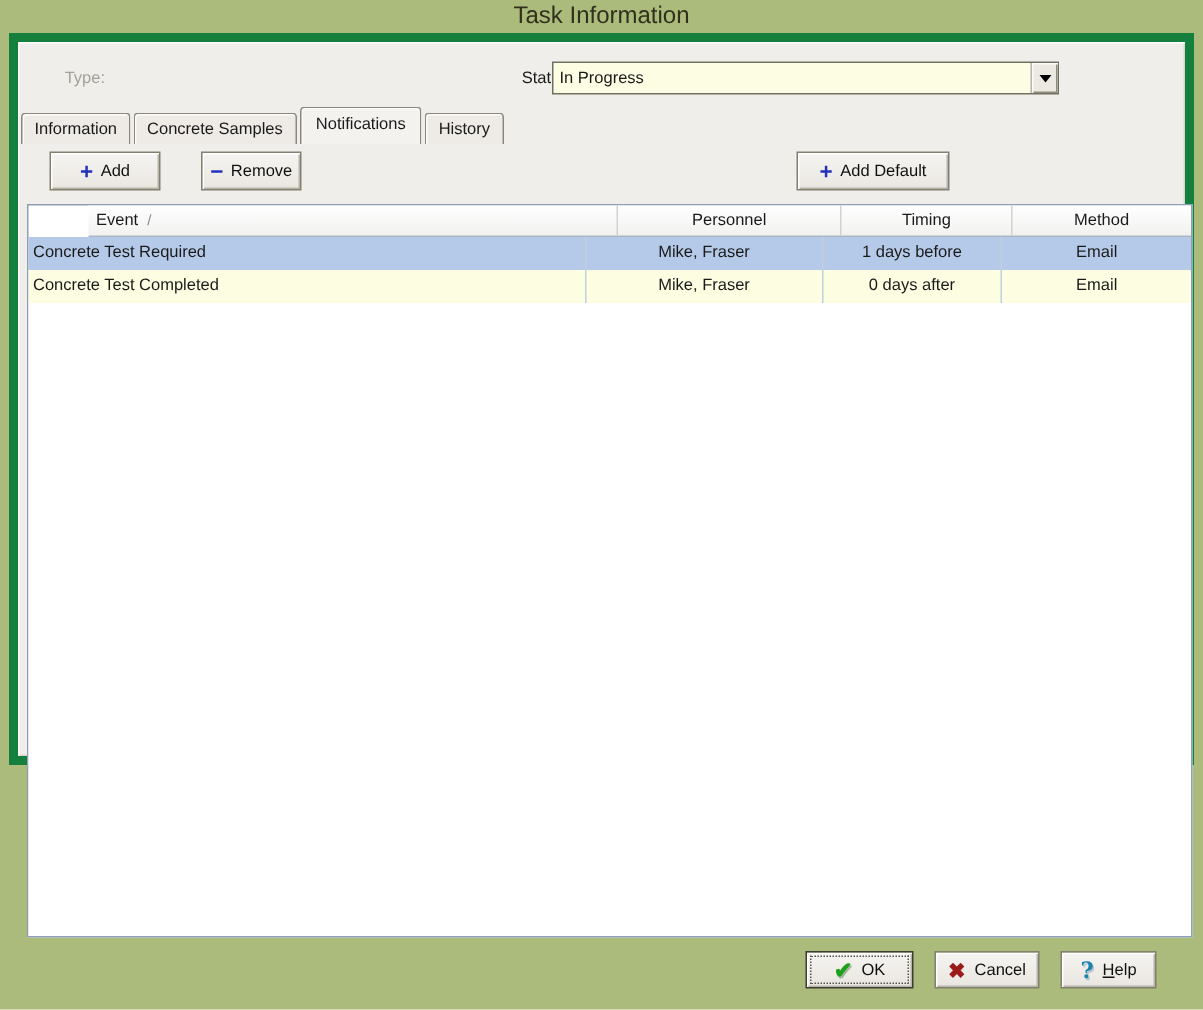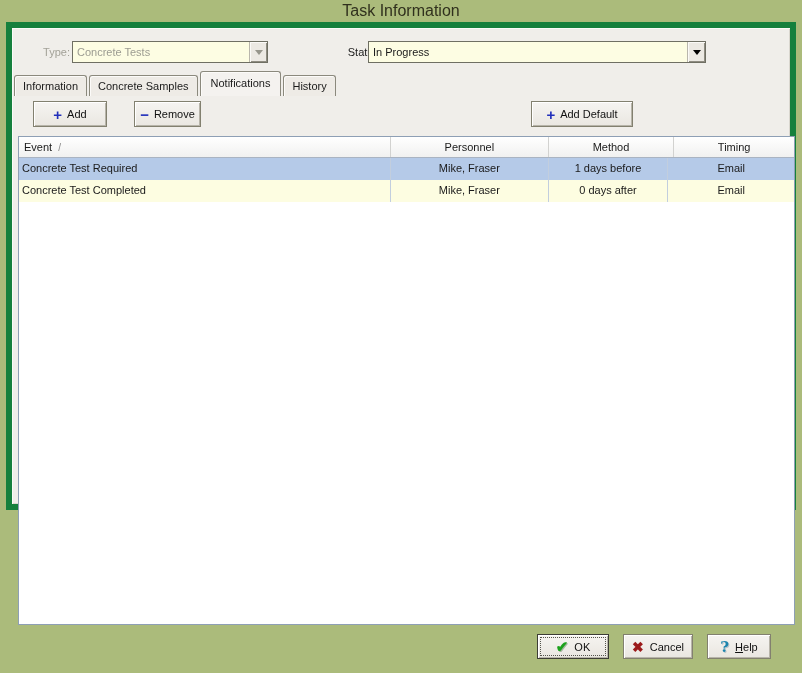--- a/index.html
+++ b/index.html
@@ -92,21 +92,21 @@
     color: #2230bb; font-weight: bold; font-size: 15px; line-height: 15px;
   }
 
   
   .grid {
     position: absolute; left: 6px; top: 108px; width: 777px; height: 489px;
     background: #ffffff;
     border: 1px solid #8e9fb5;
     display: flex; flex-direction: column;
   }
-  .grid-header { display: flex; height: 21px; background: linear-gradient(#ffffff, #f1f1f0); border-bottom: 1px solid #aab4c2; }
+  .grid-header { display: flex; height: 21px; background: linear-gradient(#ffffff, #f1f1f0); border-bottom: 1px solid #aab4c2; margin-left: 40px; }
   .hcell {
     border-right: 1px solid #d2d2d0;
     line-height: 20px; text-align: center;
     overflow: hidden; white-space: nowrap;
   }
   .hcell:last-child { border-right: none; }
   .hcell.first { text-align: left; padding-left: 5px; }
   .sort-slash { font-size: 10px; color: #8a8a8a; margin-left: 6px; }
   .grid-row { display: flex; height: 22px; }
   .grid-row.selected { background: #b5cae8; }
@@ -152,26 +152,20 @@
 </head>
 <body>
 
 <div class="titlebar">
   <span>Task Information</span>
 </div>
 
 <div class="dialog">
 
   <span class="lbl disabled" style="left:18px; width:40px; text-align:right;">Type:</span>
-  <div class="combo" style="left:60px; width:196px;">
-    <span class="combo-text disabled">Concrete Tests</span>
-    <span class="combo-btn">
-      <span class="arrow disabled"></span>
-    </span>
-  </div>
 
   <span class="lbl" style="left:328px; width:42px; text-align:right;">Status:</span>
   <div class="combo" style="left:356px; width:338px;">
     <span class="combo-text">In Progress</span>
     <span class="combo-btn">
       <span class="arrow"></span>
     </span>
   </div>
 
   <div class="tabstrip">
@@ -203,25 +197,25 @@
   </div>
 
   <div class="grid">
     <div class="grid-header">
       <div class="hcell first col-event">
         <span>Event</span><span class="sort-slash">/</span>
       </div>
       <div class="hcell col-personnel">
         <span>Personnel</span>
       </div>
+      <div class="hcell col-timing">
+        <span>Timing</span>
+      </div>
       <div class="hcell col-method">
         <span>Method</span>
-      </div>
-      <div class="hcell col-timing">
-        <span>Timing</span>
       </div>
     </div>
 
     <div class="grid-row selected">
       <div class="cell first col-event">Concrete Test Required</div>
       <div class="cell col-personnel">Mike, Fraser</div>
       <div class="cell col-timing">1 days before</div>
       <div class="cell col-method">Email</div>
     </div>
 

